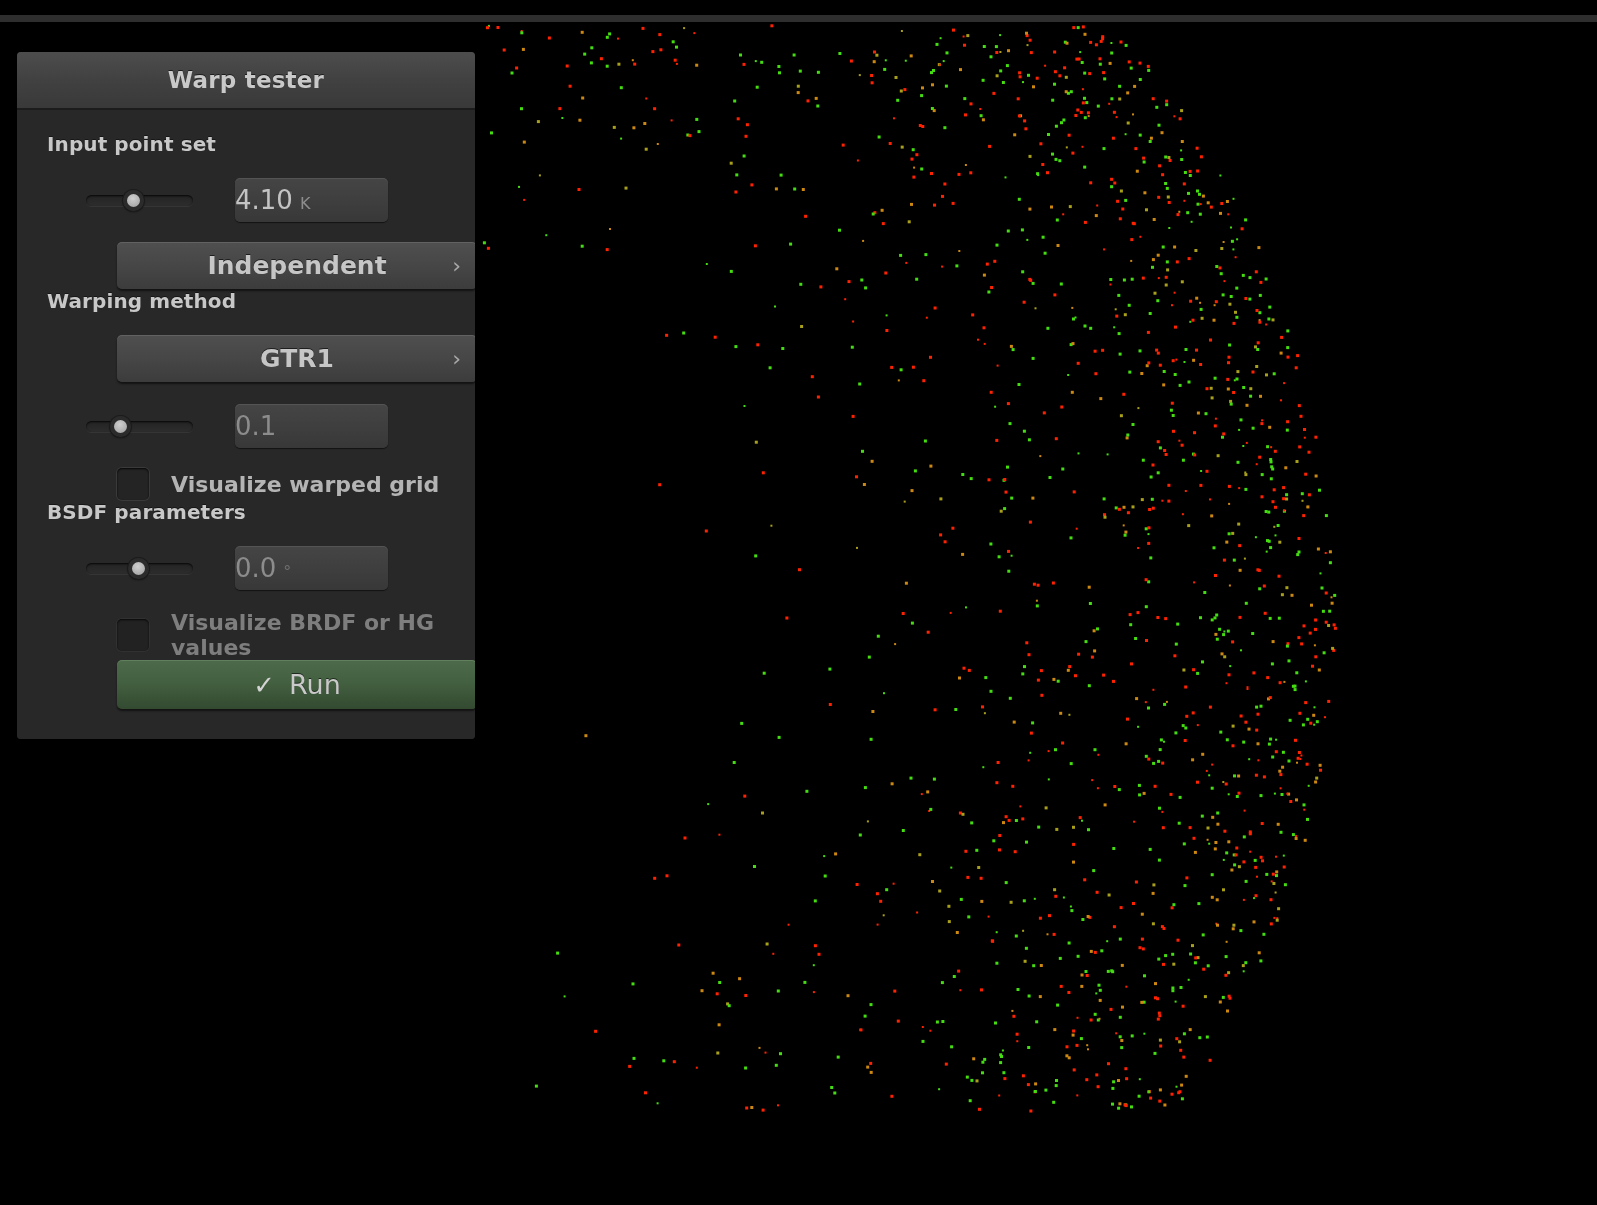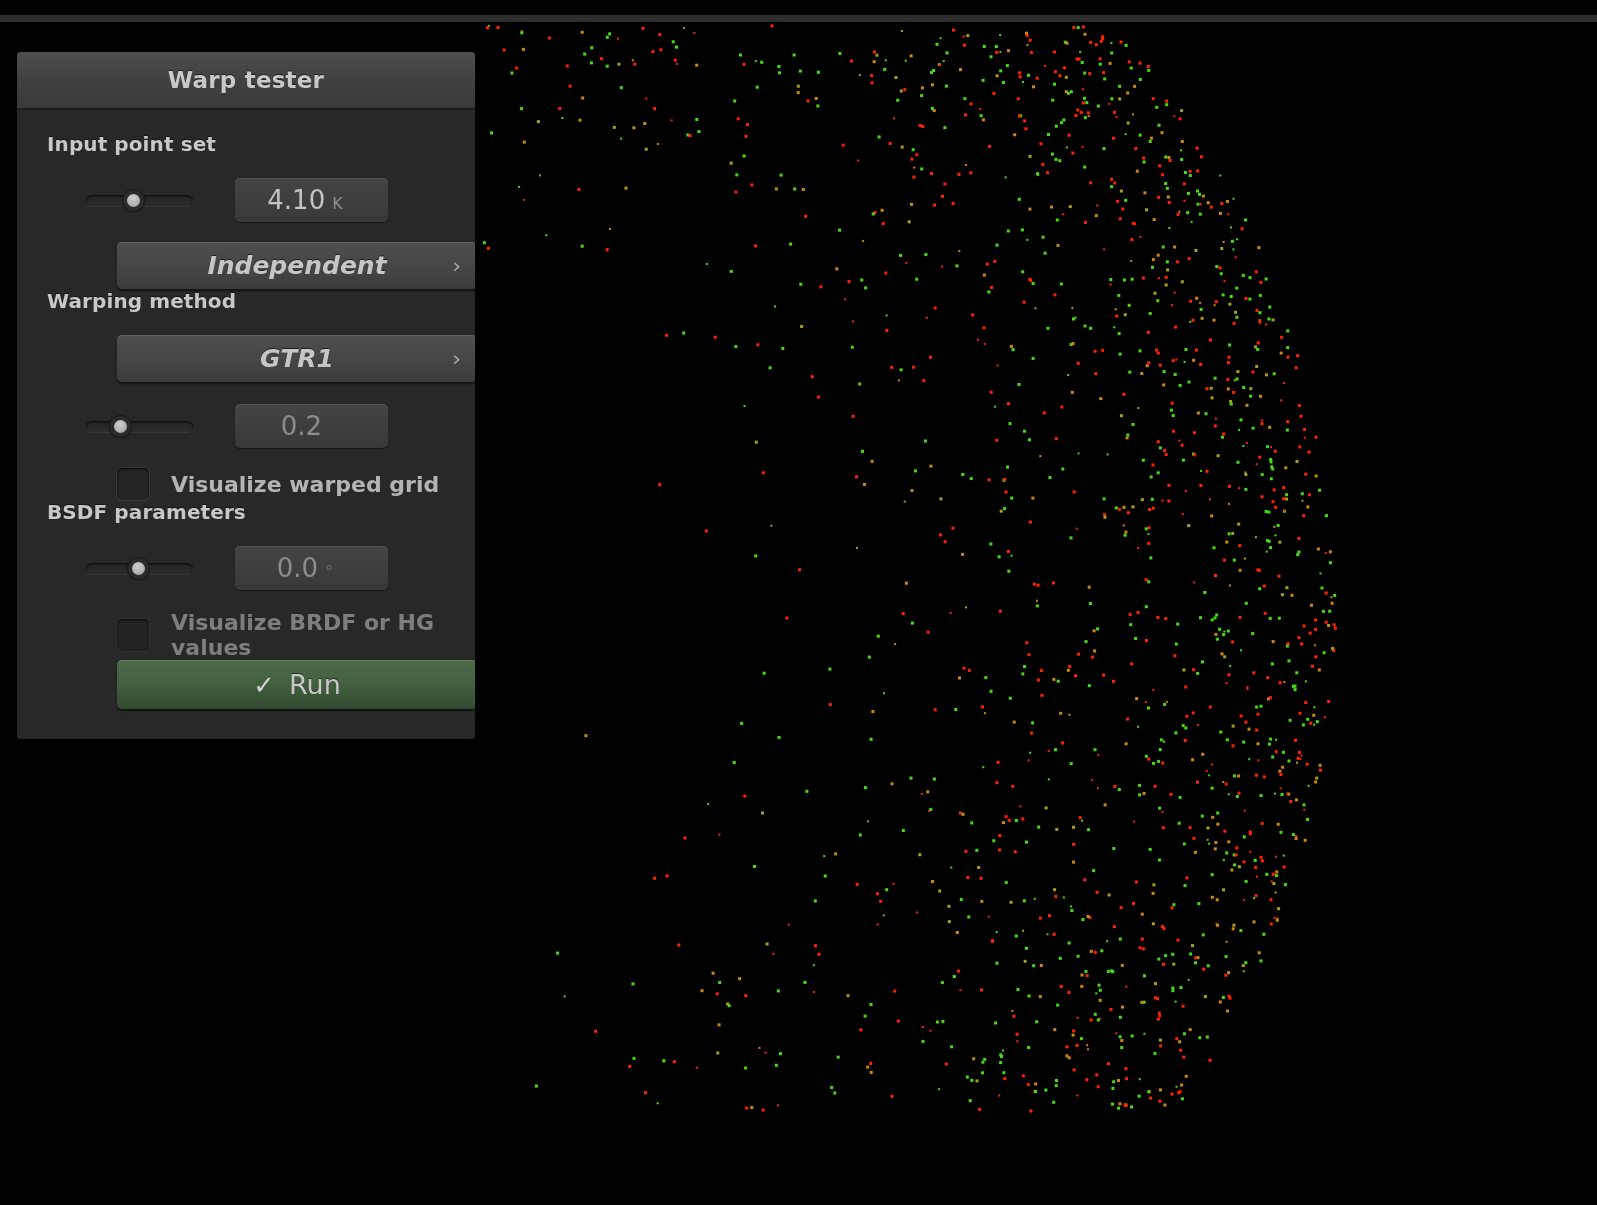--- a/index.html
+++ b/index.html
@@ -138,21 +138,21 @@
   }
 
   .textbox {
     width: 153px;
     height: 44px;
     border-radius: 5px;
     background: linear-gradient(to bottom, #454545 0%, #3e3e3e 55%, #383838 100%);
     box-shadow: inset 0 1px 0 rgba(120,120,120,0.30), 0 1px 1px rgba(0,0,0,0.55);
     display: flex;
     align-items: baseline;
-    justify-content: center;
+    justify-content: flex-start;
     padding-right: 13px;
     box-sizing: border-box;
   }
   .textbox-value {
     font-size: 26px;
     color: #c3c3c3;
     line-height: 44px;
   }
   .textbox-unit {
     font-size: 16px;
@@ -177,21 +177,20 @@
     cursor: pointer;
     position: relative;
   }
   .popup-label {
     flex: 1;
     text-align: center;
     font-size: 25px;
     font-weight: bold;
     color: #c6c6c6;
     text-shadow: 0 -1px 0 #1e1e1e;
-    font-style: italic;
   }
   .popup-chevron {
     position: absolute;
     right: 16px;
     top: 50%;
     transform: translateY(-50%);
     font-size: 22px;
     color: #a8a8a8;
     line-height: 1;
   }
@@ -1827,21 +1826,21 @@
           <span class="popup-label">GTR1</span>
           <span class="popup-chevron">›</span>
         </div>
 
         <div class="slider-row" style="margin-top:22px;">
           <div class="slider">
             <div class="slider-track"></div>
             <div class="slider-knob" style="left:24px;"></div>
           </div>
           <div class="textbox disabled">
-            <span class="textbox-value">0.2</span>
+            <span class="textbox-value">0.1</span>
             <span class="textbox-unit"></span>
           </div>
         </div>
 
         <div class="checkbox-row" style="margin-top:8px;">
           <div class="checkbox-box"></div>
           <span class="checkbox-label">Visualize warped grid</span>
         </div>
 
         <div class="section-header spaced-top">BSDF parameters</div>

